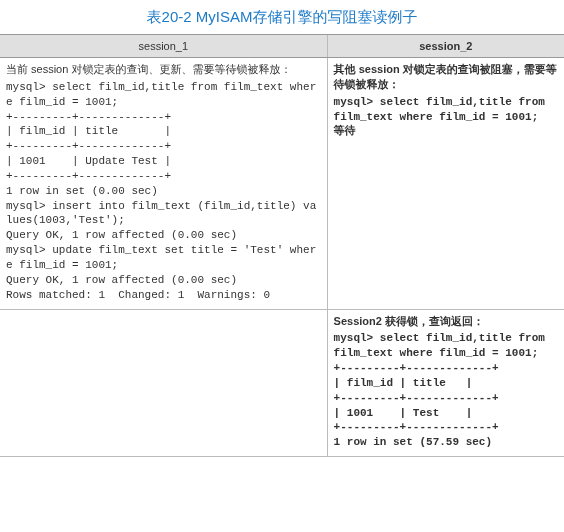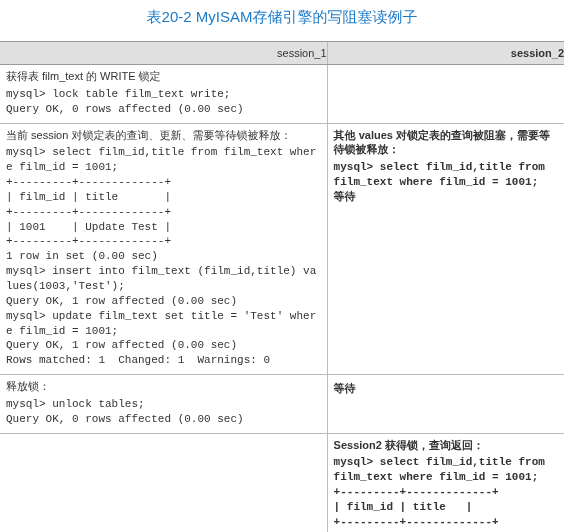--- a/index.html
+++ b/index.html
@@ -10,33 +10,33 @@
       font-family: Arial, "Microsoft YaHei", sans-serif;
       font-size: 12px;
       color: #333;
       overflow: hidden;
     }
     .title {
       text-align: center;
       color: #1e7bc8;
       font-size: 15px;
       font-weight: 500;
-      padding: 8px 0 14px;
+      padding: 8px 0 7px;
     }
     table {
       width: 100%;
       border-collapse: collapse;
       table-layout: fixed;
     }
     th {
       background: #e0e0e0;
       border-top: 1px solid #999;
       border-bottom: 1px solid #999;
       font-weight: normal;
-      text-align: right;
+      text-align: center;
       padding: 5px 0;
       font-size: 11px;
     }
     th + th, td + td {
       border-left: 1px solid #bbb;
       font-weight: bold;
     }
     td {
       vertical-align: top;
       border-bottom: 1px solid #bbb;
@@ -72,60 +72,38 @@
     </colgroup>
   <thead>
     <tr>
       <th>session_1</th>
       <th>session_2</th>
     </tr>
   </thead>
   <tbody>
     <tr>
       <td>
-        <div class="note">获得表 film_text 的 WRITE 锁定</div>
-        <div class="mono">mysql&gt; lock table film_text write;
-Query OK, 0 rows affected (0.00 sec)</div>
-      </td>
-      <td>
-        <div class="note"></div>
-        <div class="mono"></div>
-      </td>
-    </tr>
-    <tr>
-      <td>
         <div class="note">当前 session 对锁定表的查询、更新、需要等待锁被释放：</div>
         <div class="mono">mysql&gt; select film_id,title from film_text where film_id = 1001;
 +---------+-------------+
 | film_id | title       |
 +---------+-------------+
 | 1001    | Update Test |
 +---------+-------------+
 1 row in set (0.00 sec)
 mysql&gt; insert into film_text (film_id,title) values(1003,'Test');
 Query OK, 1 row affected (0.00 sec)
 mysql&gt; update film_text set title = 'Test' where film_id = 1001;
 Query OK, 1 row affected (0.00 sec)
 Rows matched: 1  Changed: 1  Warnings: 0</div>
       </td>
       <td>
-        <div class="note">其他 values 对锁定表的查询被阻塞，需要等待锁被释放：</div>
+        <div class="note">其他 session 对锁定表的查询被阻塞，需要等待锁被释放：</div>
         <div class="mono">mysql&gt; select film_id,title from film_text where film_id = 1001;
 等待</div>
-      </td>
-    </tr>
-    <tr>
-      <td>
-        <div class="note">释放锁：</div>
-        <div class="mono">mysql&gt; unlock tables;
-Query OK, 0 rows affected (0.00 sec)</div>
-      </td>
-      <td>
-        <div class="note"></div>
-        <div class="mono">等待</div>
       </td>
     </tr>
     <tr>
       <td>
         <div class="note"></div>
         <div class="mono"></div>
       </td>
       <td>
         <div class="note">Session2 获得锁，查询返回：</div>
         <div class="mono">mysql&gt; select film_id,title from film_text where film_id = 1001;

